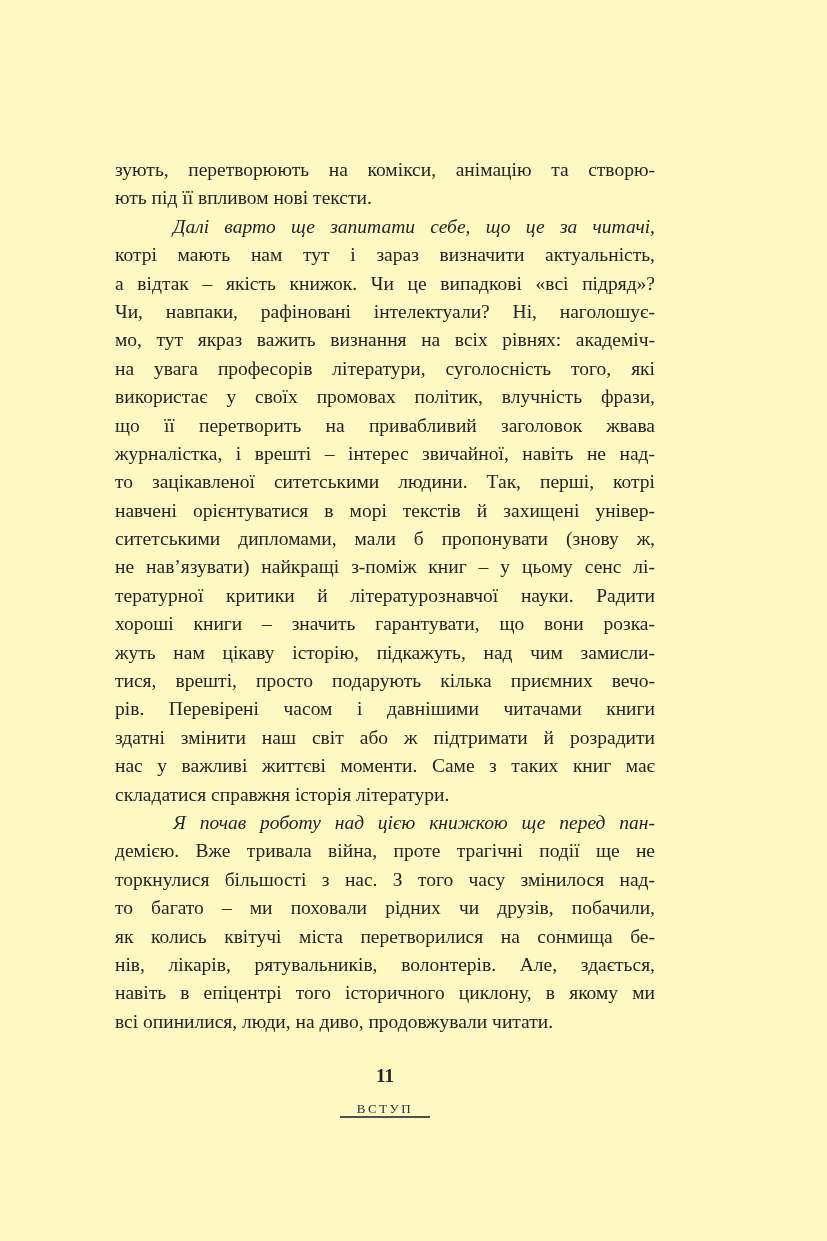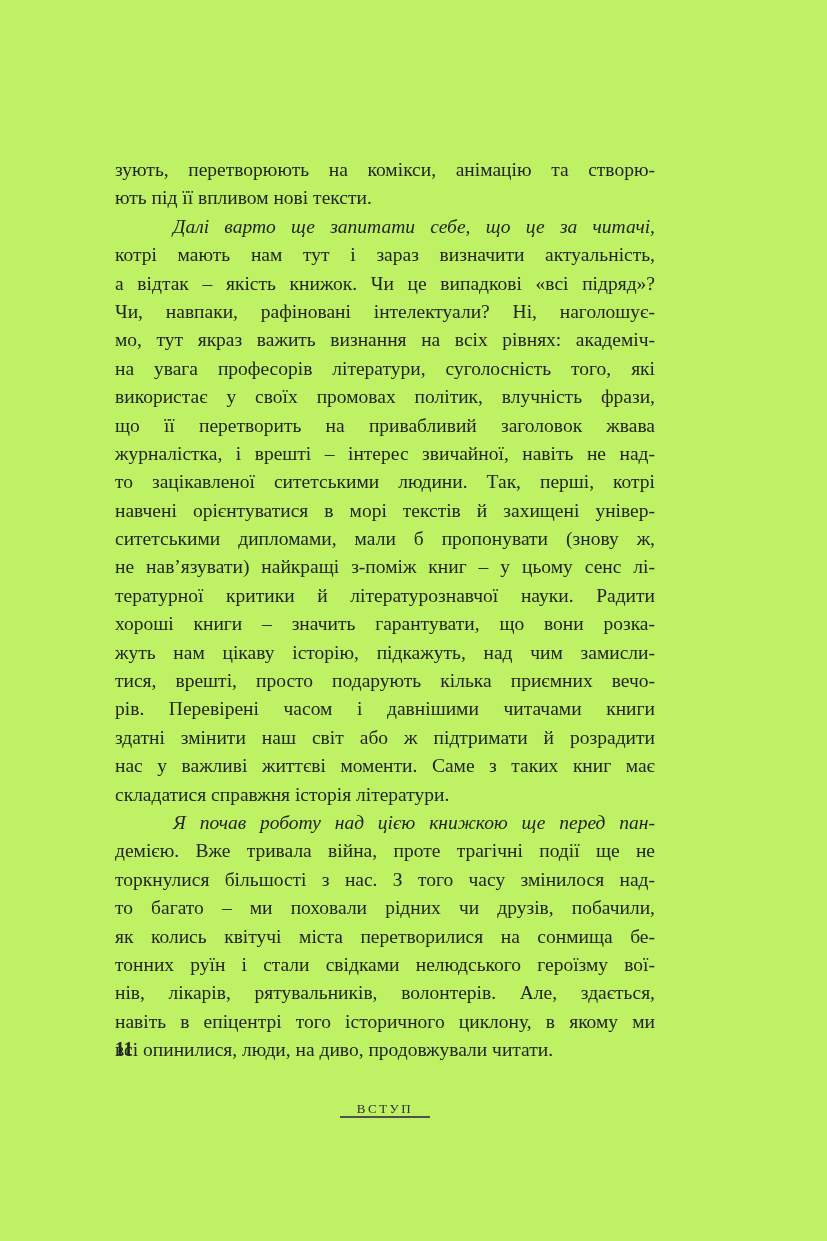--- a/index.html
+++ b/index.html
@@ -4,21 +4,21 @@
 <style>
   html, body {
     margin: 0;
     padding: 0;
     background: #ffffff;
   }
   .page {
     position: relative;
     width: 827px;
     height: 1241px;
-    background: #bef264;
+    background: #fef9c3;
     font-family: "Liberation Serif", "DejaVu Serif", serif;
     color: #242424;
     overflow: hidden;
   }
   .text-block {
     position: absolute;
     left: 115px;
     top: 156px;
     width: 540px;
     font-size: 19.5px;
@@ -36,23 +36,23 @@
     text-align-last: left;
     -moz-text-align-last: left;
   }
   .line.indent {
     text-indent: 58px;
     font-style: italic;
   }
   .page-number {
     position: absolute;
     left: 115px;
-    top: 1038px;
+    top: 1065px;
     width: 540px;
-    text-align: left;
+    text-align: center;
     font-size: 19px;
     font-weight: bold;
     color: #232323;
   }
   .footer-rule {
     position: absolute;
     left: 340px;
     top: 1116px;
     width: 90px;
     height: 2px;
@@ -100,21 +100,20 @@
         <div class="line">здатні змінити наш світ або ж підтримати й розрадити</div>
         <div class="line">нас у важливі життєві моменти. Саме з таких книг має</div>
         <div class="line last">складатися справжня історія літератури.</div>
       </div>
       <div>
         <div class="line indent">Я почав роботу над цією книжкою ще перед пан-</div>
         <div class="line">демією. Вже тривала війна, проте трагічні події ще не</div>
         <div class="line">торкнулися більшості з нас. З того часу змінилося над-</div>
         <div class="line">то багато – ми поховали рідних чи друзів, побачили,</div>
         <div class="line">як колись квітучі міста перетворилися на сонмища бе-</div>
-        <div class="line">тонних руїн і стали свідками нелюдського героїзму вої-</div>
         <div class="line">нів, лікарів, рятувальників, волонтерів. Але, здається,</div>
         <div class="line">навіть в епіцентрі того історичного циклону, в якому ми</div>
         <div class="line last">всі опинилися, люди, на диво, продовжували читати.</div>
       </div>
     </div>
   <div class="page-number">11</div>
   <div class="footer-rule"></div>
   <div class="section-title">ВСТУП</div>
 </div>
 

